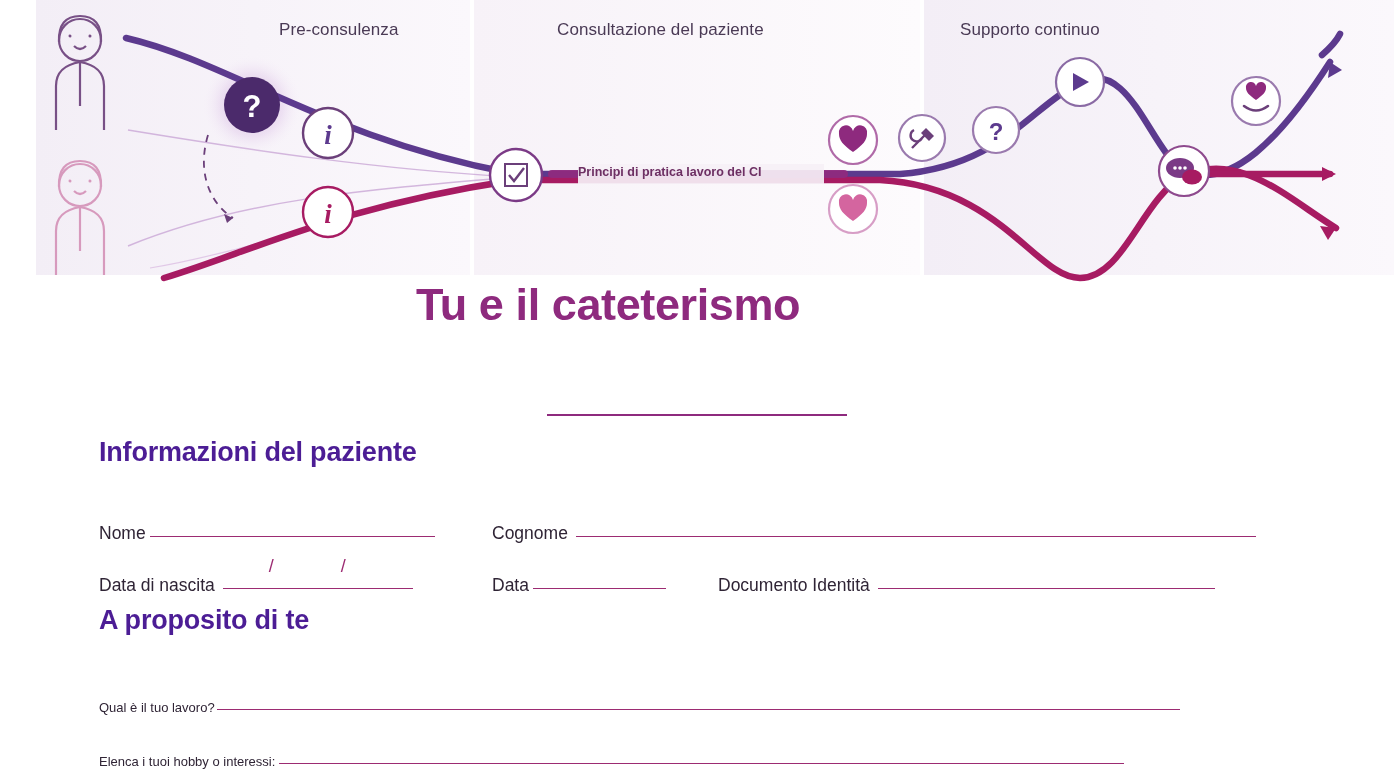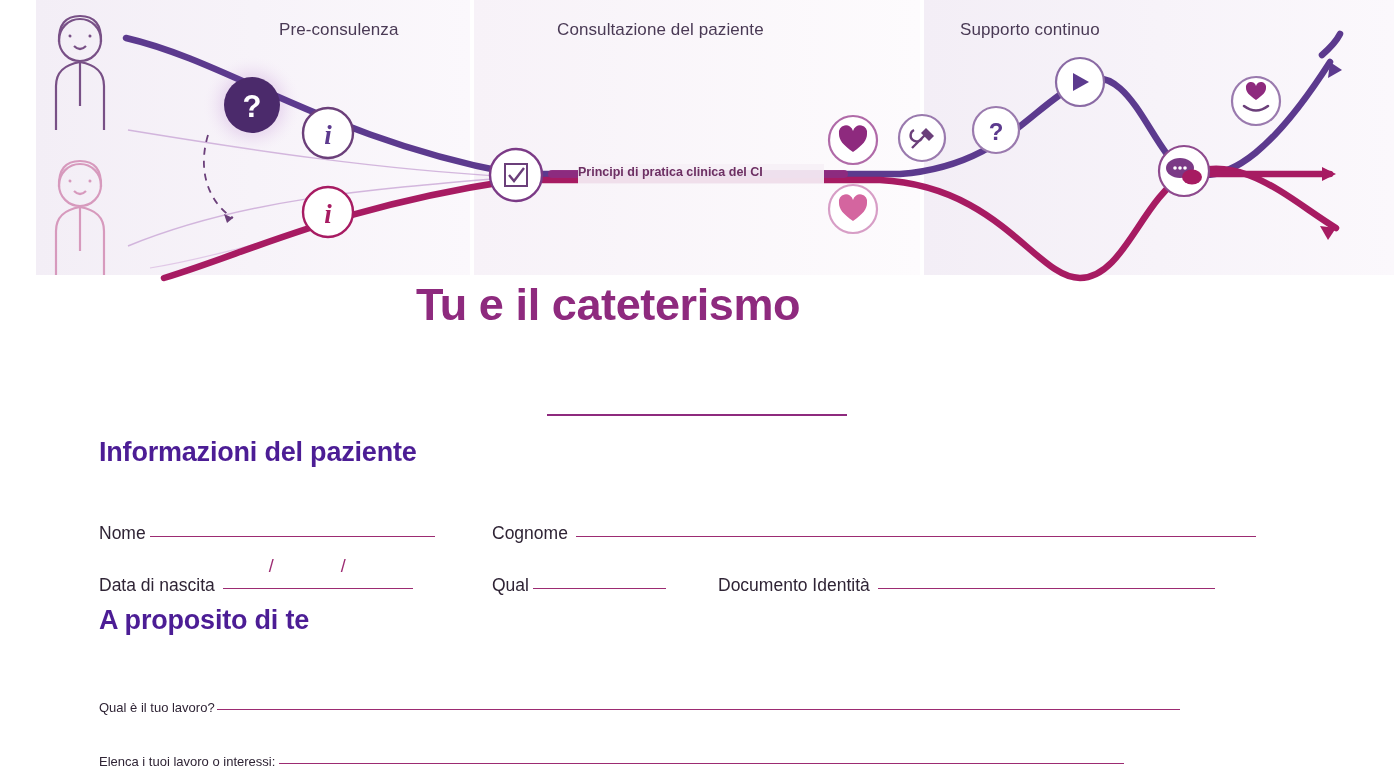--- a/index.html
+++ b/index.html
@@ -247,21 +247,21 @@
       <circle cx="1256" cy="101" r="24" fill="#ffffff" stroke="#9a7aae" stroke-width="2.2"></circle>
       <path d="M1256 100 c-7 -5 -10 -8 -10 -12 a4.5 4.5 0 0 1 10 -2 a4.5 4.5 0 0 1 10 2 c0 4 -3 7 -10 12 z" fill="#8e2a7e"></path>
       <path d="M1244 106 q12 9 24 0" fill="none" stroke="#6b3f7a" stroke-width="2.6" stroke-linecap="round"></path>
     </g>
   </svg>
 
   <div class="phase-label" id="phase-label-0">Pre-consulenza</div>
   <div class="phase-label" id="phase-label-1">Consultazione del paziente</div>
   <div class="phase-label" id="phase-label-2">Supporto continuo</div>
 
-  <div class="principles-label">Principi di pratica clinica del CI</div>
+  <div class="principles-label">Principi di pratica lavoro del CI</div>
 </div>
 
 <div id="doc-title">
   <div>Tu e il cateterismo</div>
 </div>
 <div id="title-divider"></div>
 
 <div class="section-heading" id="heading-patient-info">Informazioni del paziente</div>
 
 <div class="field-row" id="row-nome">
@@ -277,32 +277,32 @@
 <div class="field-row" id="row-nascita">
   <span class="field-label">Data di nascita</span>
   <span style="position:relative;display:inline-block;width:190px;margin-left:8px;">
     <span class="rule" style="width:190px;"></span>
     <span class="slash" style="left:46px;">/</span>
     <span class="slash" style="left:118px;">/</span>
   </span>
 </div>
 
 <div class="field-row" id="row-sesso">
-  <span class="field-label">Qual</span>
+  <span class="field-label">Data</span>
   <span class="rule" style="width:133px;margin-left:4px;"></span>
 </div>
 
 <div class="field-row" id="row-documento">
   <span class="field-label">Documento Identità</span>
   <span class="rule" style="width:337px;margin-left:8px;"></span>
 </div>
 
 <div class="section-heading" id="heading-about-you">A proposito di te</div>
 
 <div class="field-row" id="row-lavoro">
   <span class="field-label">Qual è il tuo lavoro?</span>
   <span class="rule" style="width:963px;margin-left:2px;"></span>
 </div>
 
 <div class="field-row" id="row-hobby">
-  <span class="field-label">Elenca i tuoi lavoro o interessi:</span>
+  <span class="field-label">Elenca i tuoi hobby o interessi:</span>
   <span class="rule" style="width:845px;margin-left:4px;"></span>
 </div>
 
 </body></html>

